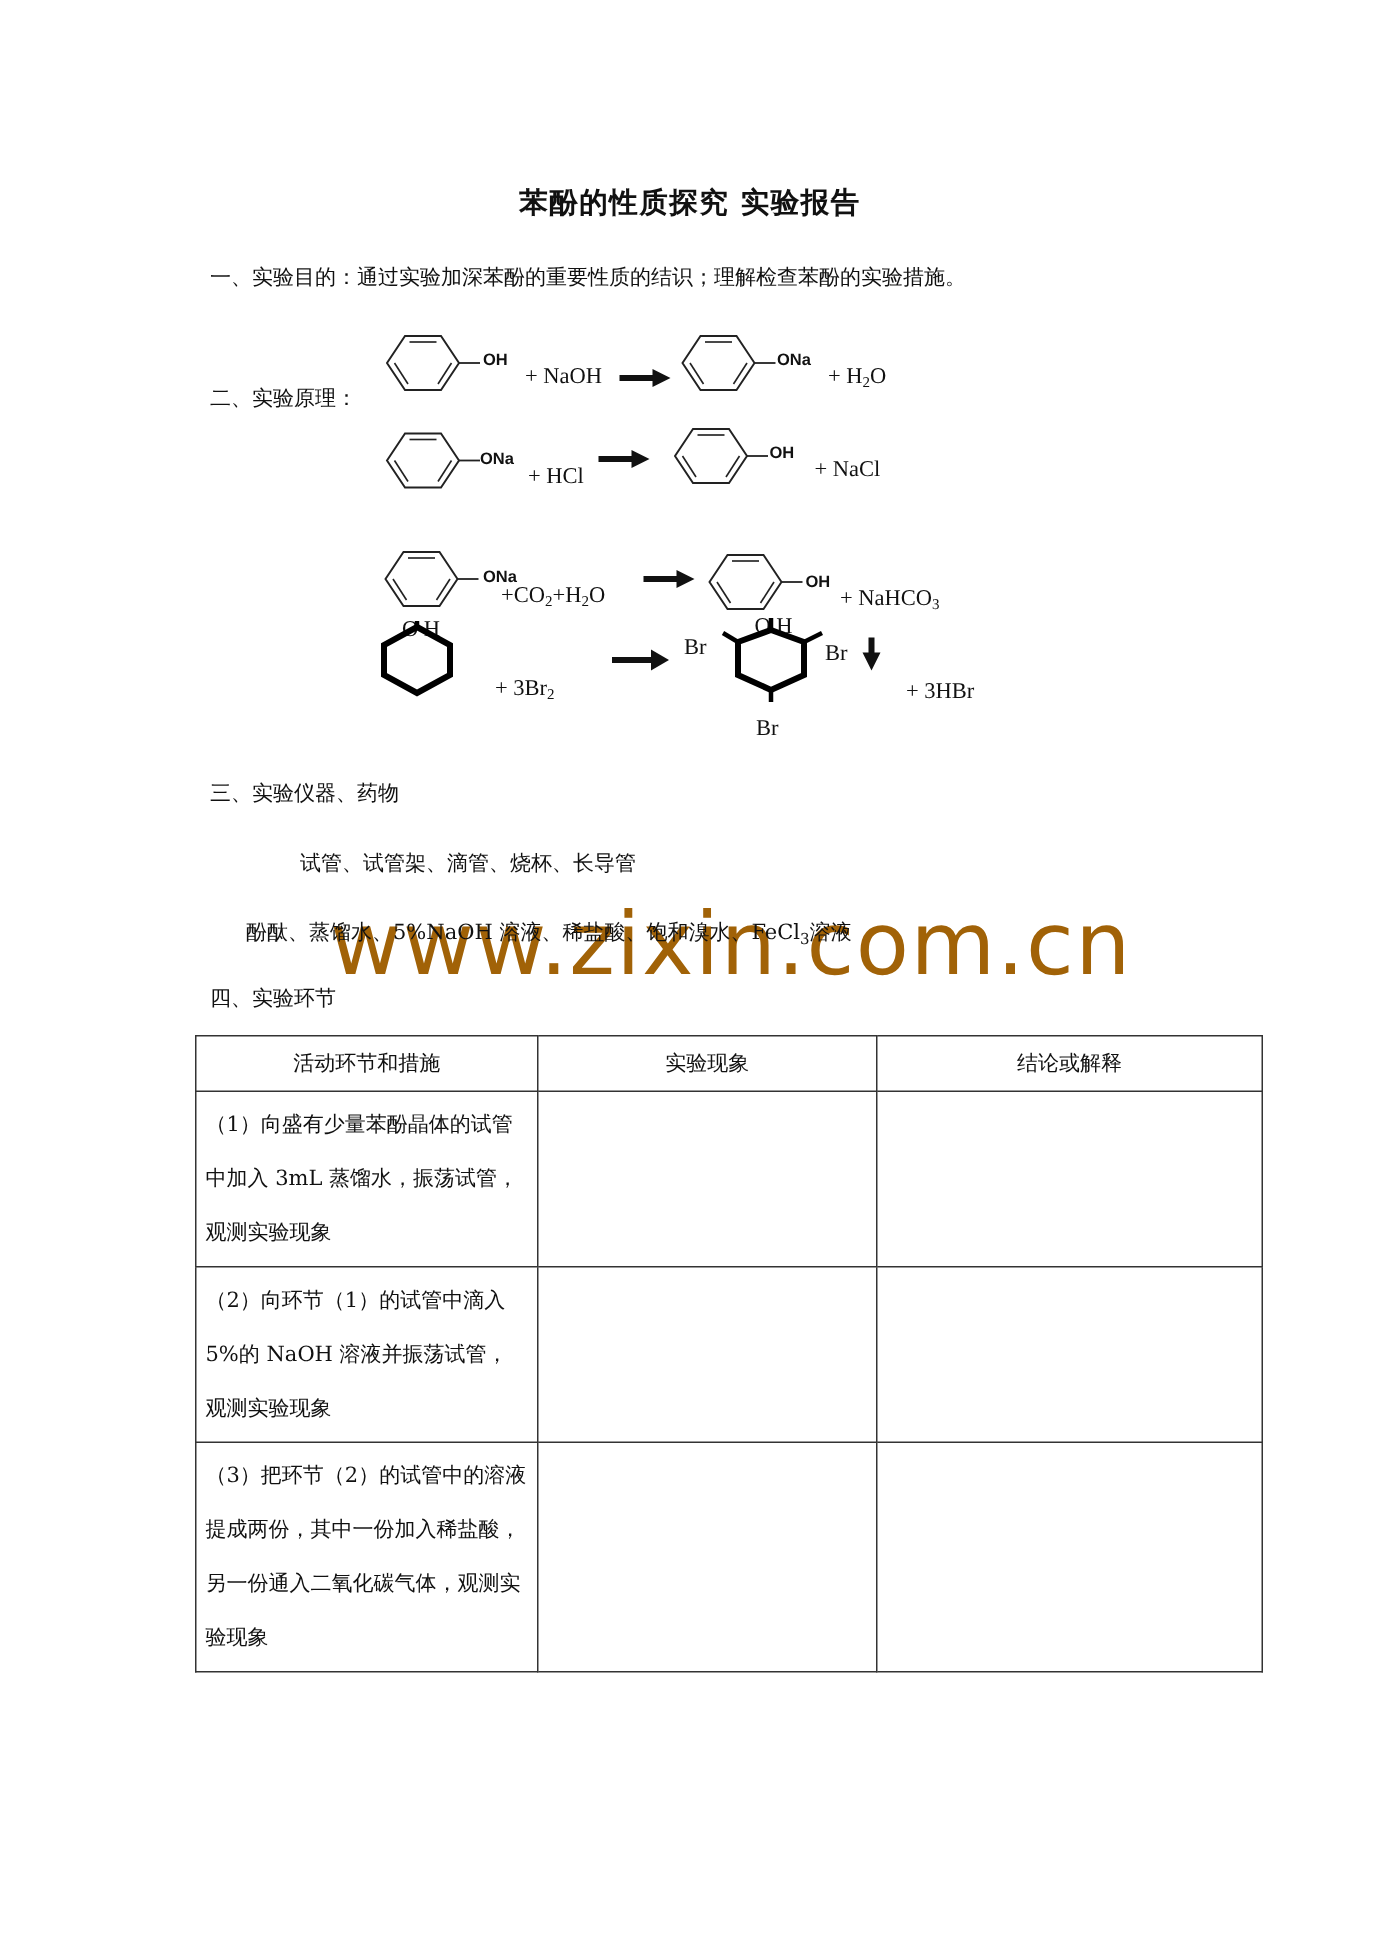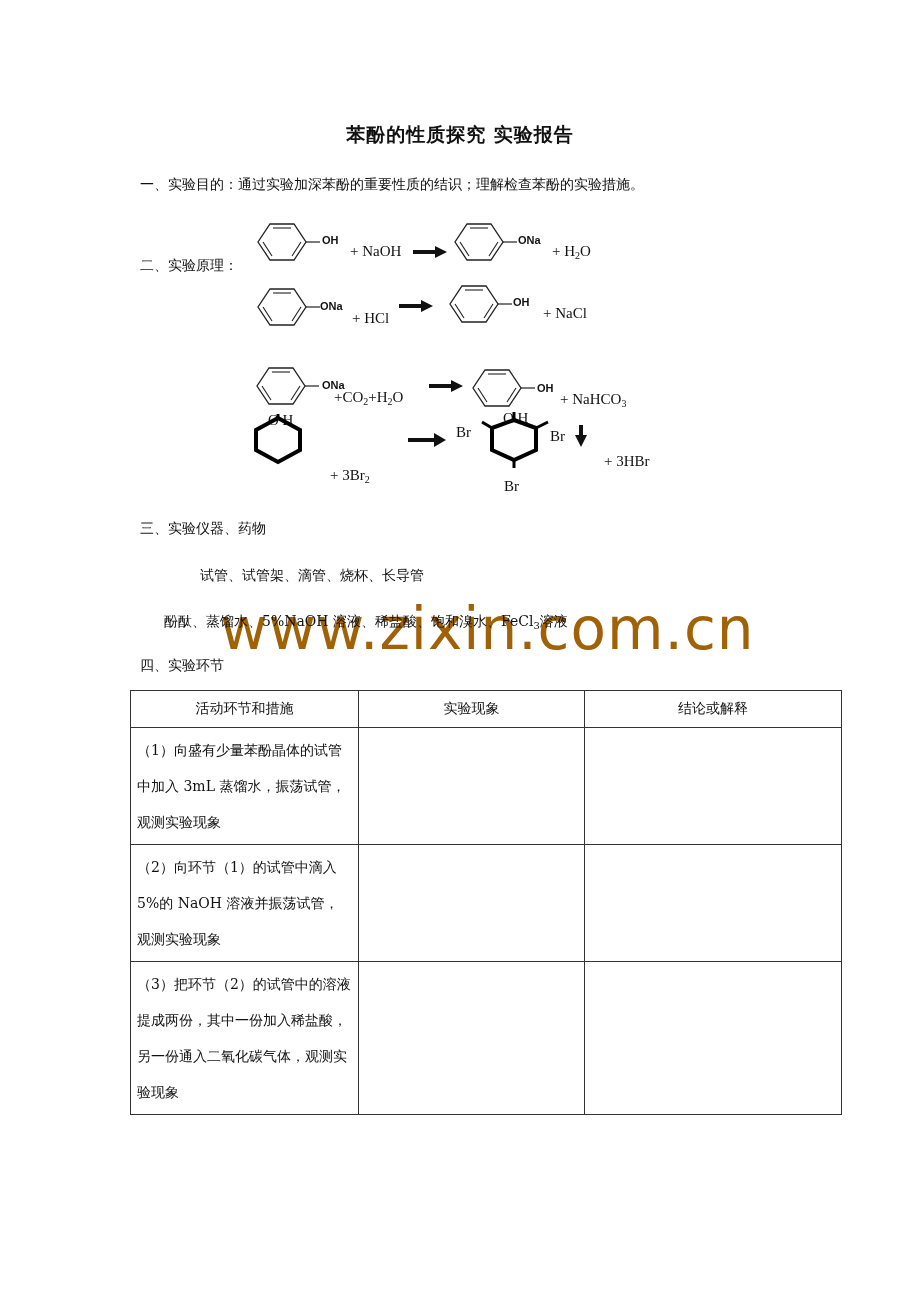--- a/index.html
+++ b/index.html
@@ -102,21 +102,21 @@
   <line x1="48" y1="20" x2="62" y2="20" stroke="#222" stroke-width="1.2"></line>
 </svg>
 <div class="abs grp" style="left:537px;top:382px;">OH</div>
 <div class="abs chem" style="left:560px;top:391px;">+ NaHCO<sub>3</sub></div>
 
 <div class="abs chem" style="left:268px;top:412px;font-size:15px;">O H</div>
 <svg class="abs" style="left:252px;top:414px;" width="52" height="50">
   <polygon points="26,4 48,16 48,36 26,48 4,36 4,16" fill="none" stroke="#000" stroke-width="4"></polygon>
   <line x1="26" y1="0" x2="26" y2="6" stroke="#000" stroke-width="3"></line>
 </svg>
-<div class="abs chem" style="left:330px;top:467px;">+ 3Br<sub>2</sub></div>
+<div class="abs chem" style="left:330px;top:451px;">+ 3Br<sub>2</sub></div>
 <svg class="abs" style="left:408px;top:433px;" width="40" height="14">
   <rect x="0" y="5" width="28" height="4" fill="#111"></rect>
     <polygon points="26,0 38,7 26,14" fill="#111"></polygon>
 </svg>
 <div class="abs chem" style="left:456px;top:424px;">Br</div>
 <div class="abs chem" style="left:503px;top:410px;">O H</div>
 <svg class="abs" style="left:478px;top:410px;" width="76" height="58">
   <polygon points="36,10 58,18 58,40 36,50 14,40 14,18" fill="none" stroke="#000" stroke-width="4"></polygon>
   <line x1="36" y1="2" x2="36" y2="12" stroke="#000" stroke-width="3"></line>
   <line x1="14" y1="18" x2="4" y2="12" stroke="#000" stroke-width="3"></line>

